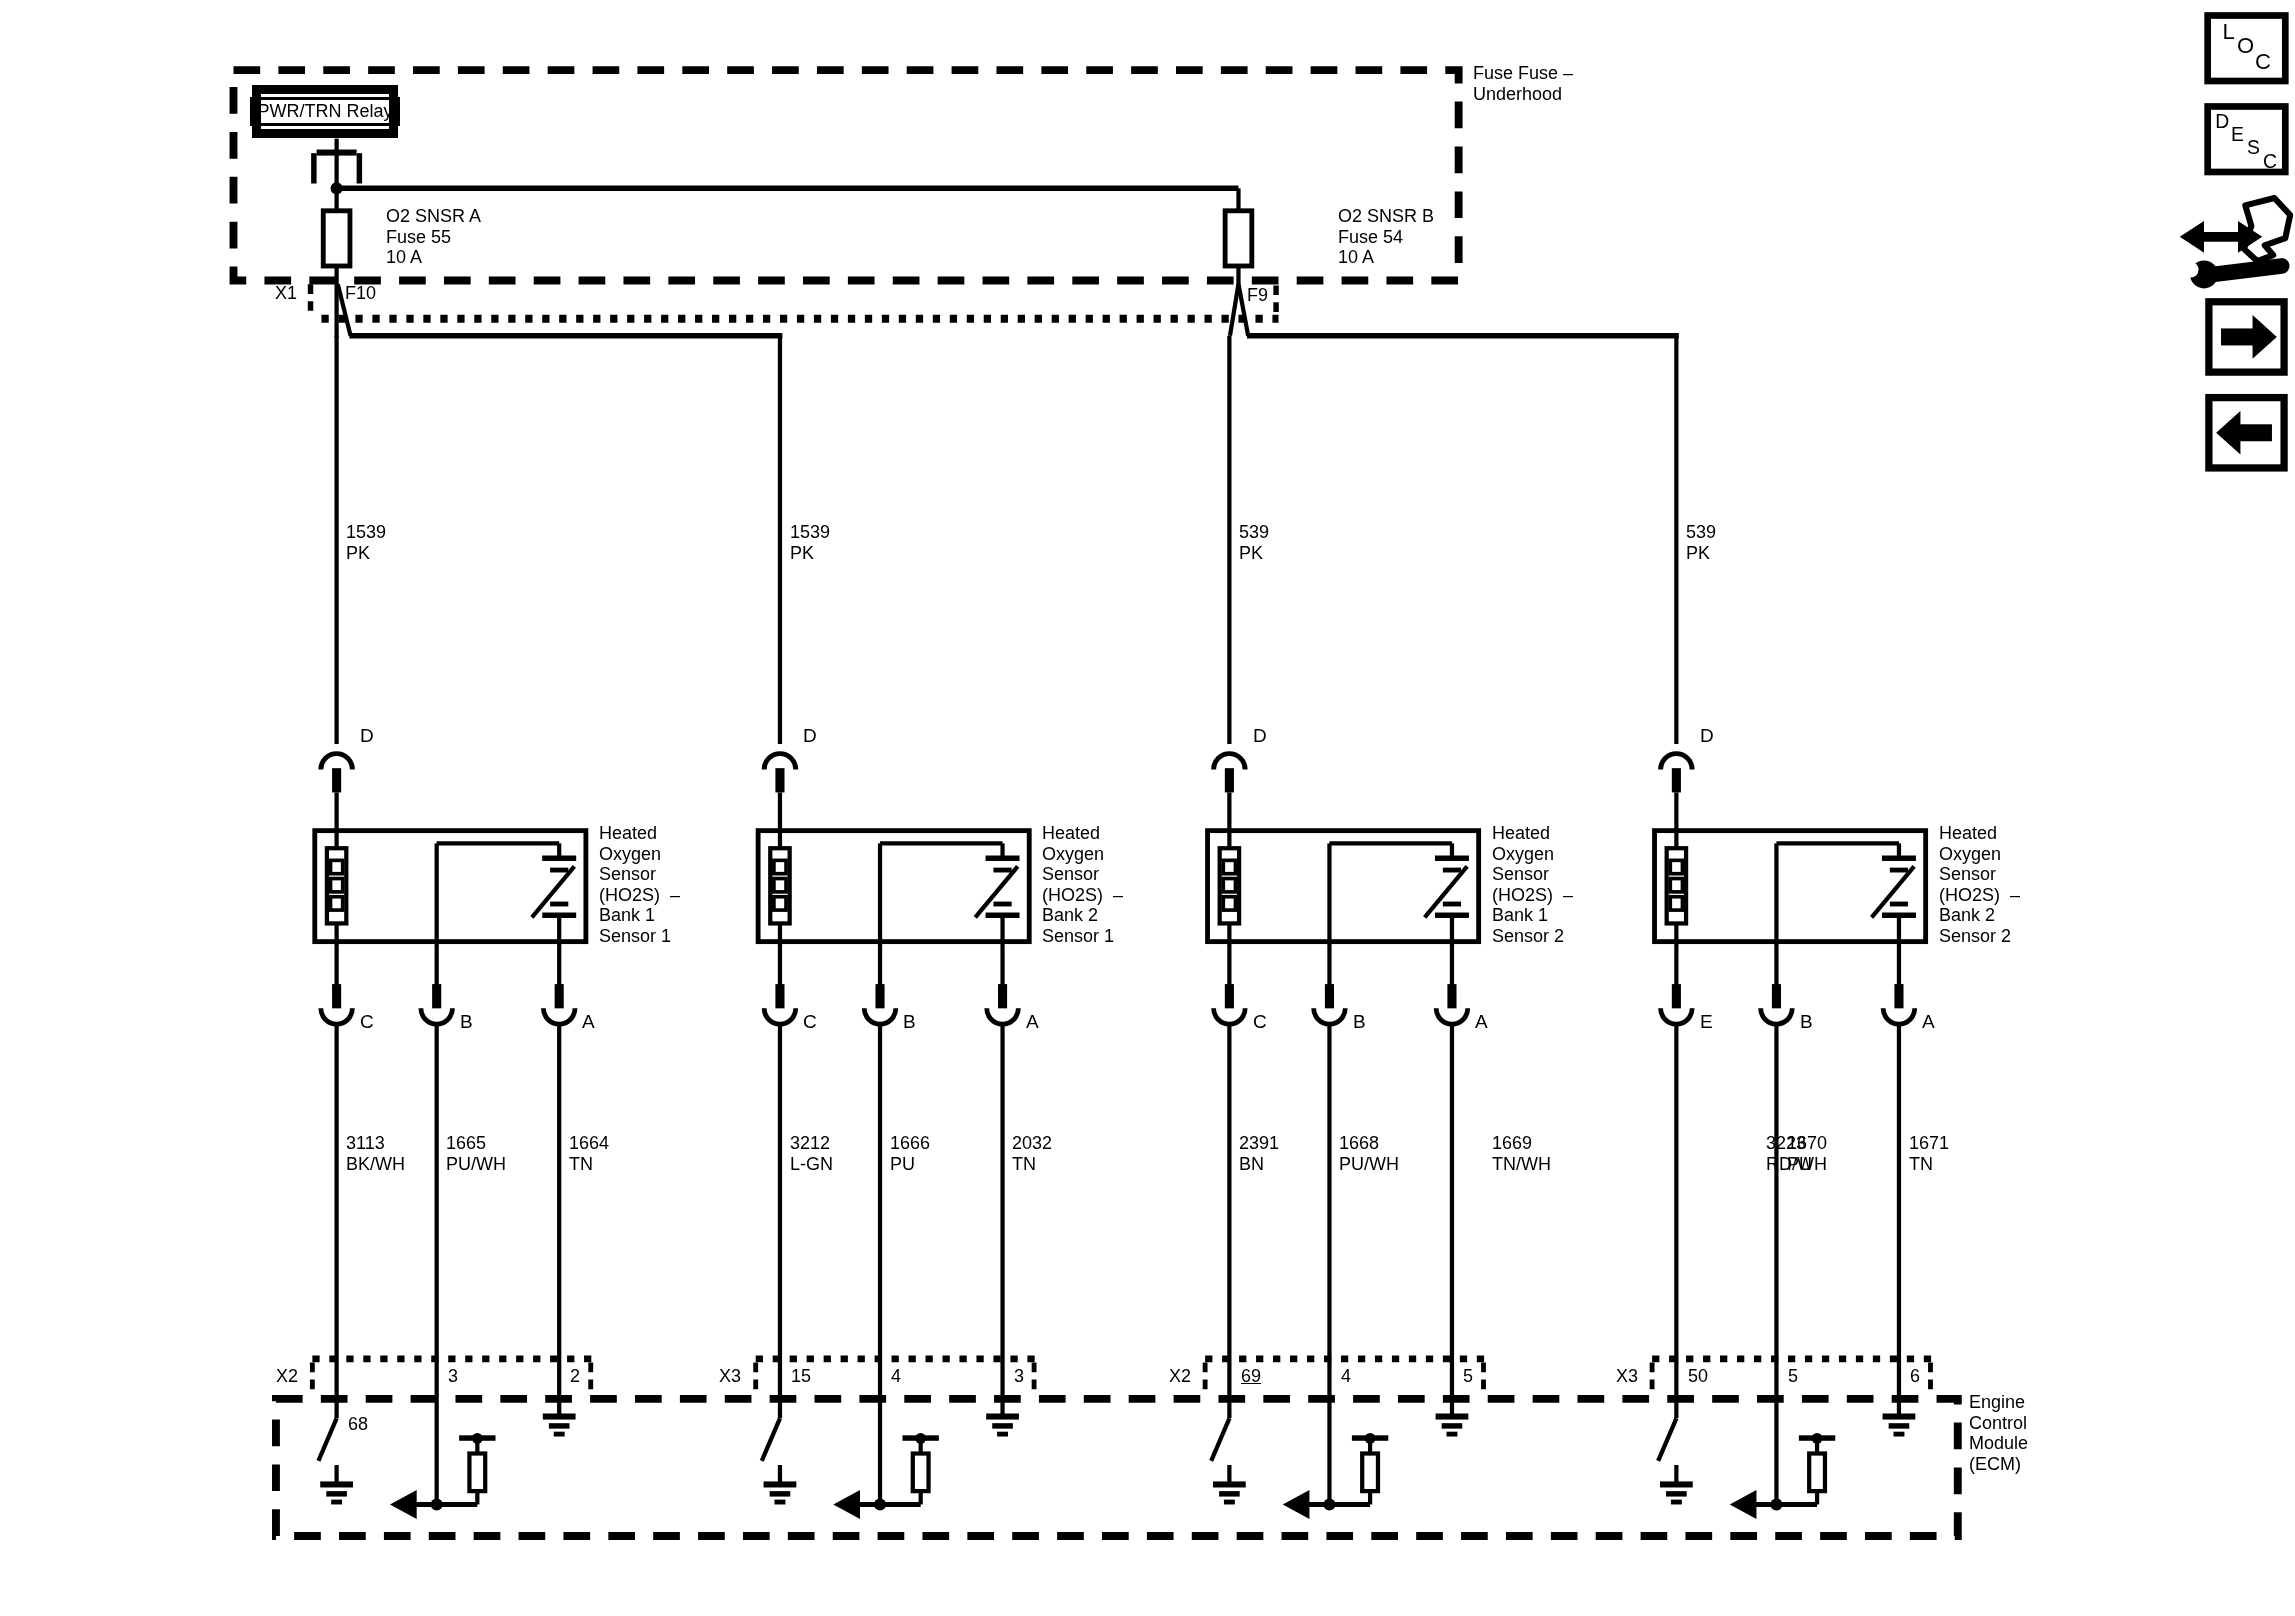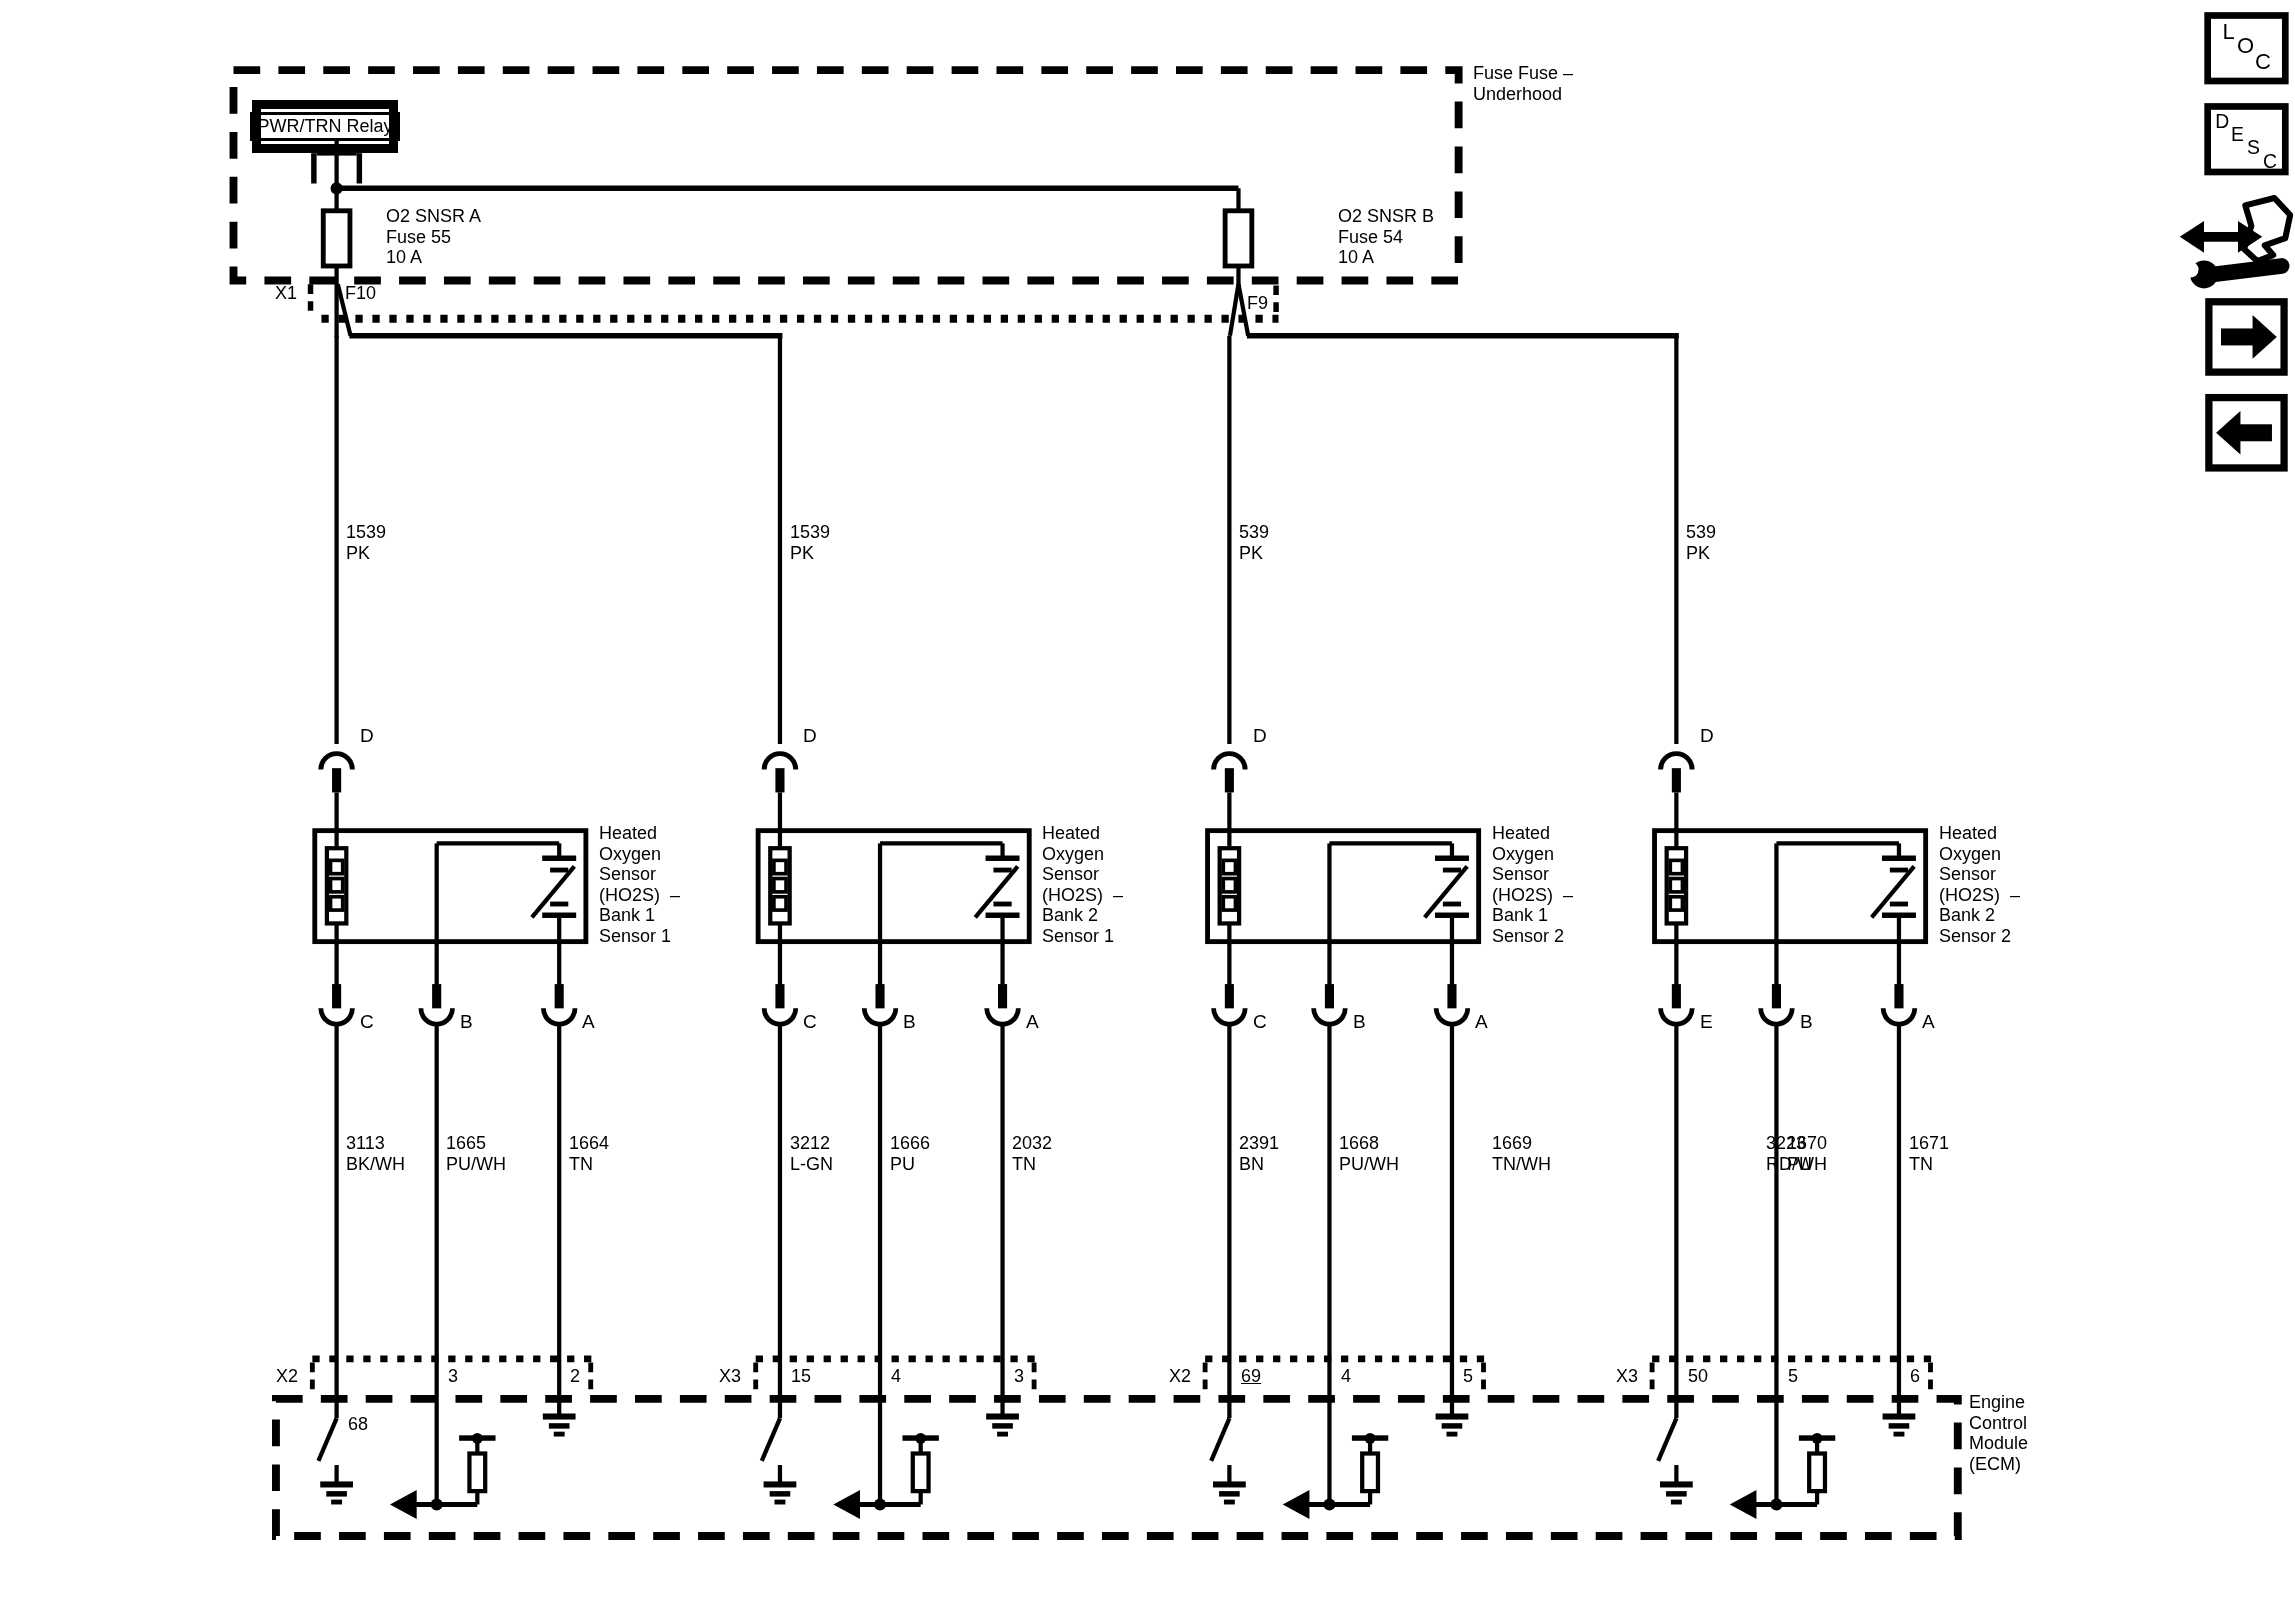--- a/index.html
+++ b/index.html
@@ -1,21 +1,21 @@
 <!DOCTYPE html>
 <html style="font-size:9.7px"><head>
 <meta charset="utf-8">
 <style>
   html,body{margin:0;padding:0;background:#fff;}
   #stage{position:relative;width:2295px;height:1617px;background:#ffffff;overflow:hidden;
          font-family:"Liberation Sans", sans-serif;color:#000;}
   #wiring{position:absolute;left:0;top:0;}
   .lbl{position:absolute;white-space:pre;font-size:18px;line-height:20.6px;letter-spacing:0;}
   .pin-letter{font-size:19px;}
-  .relay-box{position:absolute;left:252px;top:100px;width:146px;height:53px;
+  .relay-box{position:absolute;left:252px;top:85px;width:146px;height:53px;
              border:9.7px solid #000;box-sizing:border-box;display:flex;align-items:center;justify-content:center;}
   .relay-inner{border:3.6px solid #000;padding:1.2px 4.9px;font-size:18px;white-space:nowrap;}
   .icon-letter{position:absolute;font-size:22px;font-weight:400;}
   .icon-letter.small{font-size:19.4px;}
 </style>
 </head>
 <body>
 
 <div id="stage">
 
@@ -158,21 +158,21 @@
   <div class="lbl" style="left:1473px;top:63px;">Fuse Fuse –
 Underhood</div>
   <div class="lbl" style="left:386px;top:206px;">O2 SNSR A
 Fuse 55
 10 A</div>
   <div class="lbl" style="left:1338px;top:206px;">O2 SNSR B
 Fuse 54
 10 A</div>
   <div class="lbl" style="left:275px;top:283px;">X1</div>
   <div class="lbl" style="left:345px;top:283px;">F10</div>
-  <div class="lbl" style="left:1247px;top:285px;margin-top:8px;">F9</div>
+  <div class="lbl" style="left:1247px;top:285px;">F9</div>
 
   <div class="lbl" style="left:1969px;top:1392px;">Engine
 Control
 Module
 (ECM)</div>
 
   <div>
     <div class="lbl" style="left:346px;top:522px;">1539
 PK</div>
     <div class="lbl pin-letter" style="left:360px;top:726px;">D</div>

